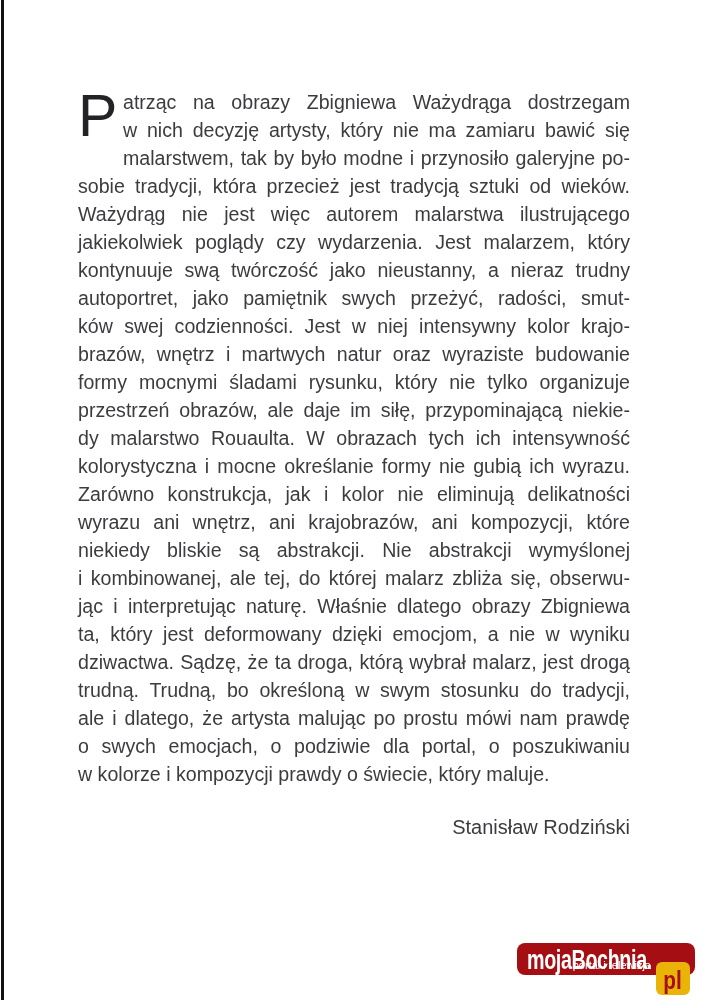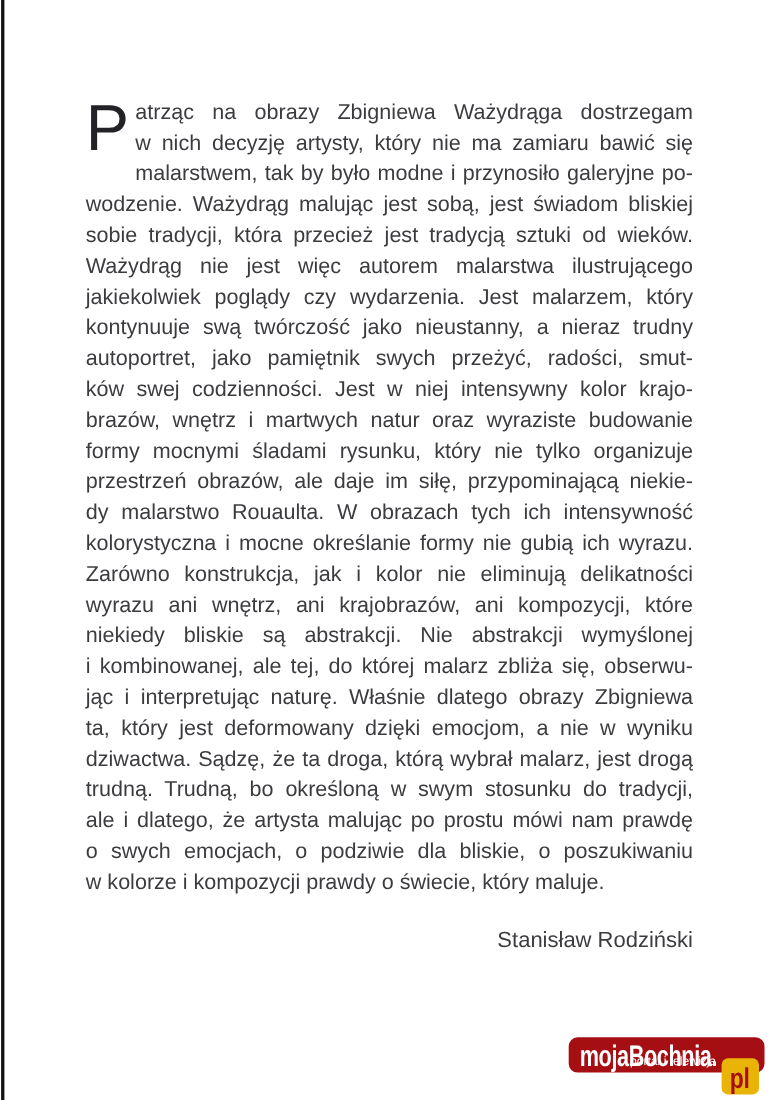--- a/index.html
+++ b/index.html
@@ -101,42 +101,41 @@
 </head>
 <body>
 
 <div class="scan-edge"></div>
 
 <div class="article">
   <div class="dropcap">P</div>
   <div class="ln">atrząc na obrazy Zbigniewa Ważydrąga dostrzegam</div>
   <div class="ln">w nich decyzję artysty, który nie ma zamiaru bawić się</div>
   <div class="ln">malarstwem, tak by było modne i przynosiło galeryjne po-</div>
-  <div class="ln">wodzenie. Ważydrąg malując jest sobą, jest świadom bliskiej</div>
   <div class="ln">sobie tradycji, która przecież jest tradycją sztuki od wieków.</div>
   <div class="ln">Ważydrąg nie jest więc autorem malarstwa ilustrującego</div>
   <div class="ln">jakiekolwiek poglądy czy wydarzenia. Jest malarzem, który</div>
   <div class="ln">kontynuuje swą twórczość jako nieustanny, a nieraz trudny</div>
   <div class="ln">autoportret, jako pamiętnik swych przeżyć, radości, smut-</div>
   <div class="ln">ków swej codzienności. Jest w niej intensywny kolor krajo-</div>
   <div class="ln">brazów, wnętrz i martwych natur oraz wyraziste budowanie</div>
   <div class="ln">formy mocnymi śladami rysunku, który nie tylko organizuje</div>
   <div class="ln">przestrzeń obrazów, ale daje im siłę, przypominającą niekie-</div>
   <div class="ln">dy malarstwo Rouaulta. W obrazach tych ich intensywność</div>
   <div class="ln">kolorystyczna i mocne określanie formy nie gubią ich wyrazu.</div>
   <div class="ln">Zarówno konstrukcja, jak i kolor nie eliminują delikatności</div>
   <div class="ln">wyrazu ani wnętrz, ani krajobrazów, ani kompozycji, które</div>
   <div class="ln">niekiedy bliskie są abstrakcji. Nie abstrakcji wymyślonej</div>
   <div class="ln">i kombinowanej, ale tej, do której malarz zbliża się, obserwu-</div>
   <div class="ln">jąc i interpretując naturę. Właśnie dlatego obrazy Zbigniewa</div>
   <div class="ln">ta, który jest deformowany dzięki emocjom, a nie w wyniku</div>
   <div class="ln">dziwactwa. Sądzę, że ta droga, którą wybrał malarz, jest drogą</div>
   <div class="ln">trudną. Trudną, bo określoną w swym stosunku do tradycji,</div>
   <div class="ln">ale i dlatego, że artysta malując po prostu mówi nam prawdę</div>
-  <div class="ln">o swych emocjach, o podziwie dla bliskie, o poszukiwaniu</div>
+  <div class="ln">o swych emocjach, o podziwie dla portal, o poszukiwaniu</div>
   <div class="ln last">w kolorze i kompozycji prawdy o świecie, który maluje.</div>
   <div class="signature">Stanisław Rodziński</div>
 </div>
 
 <div class="logo">
   <div class="brand-row">
     <span class="brand-scale"><span>mojaBochnia</span><span>.</span></span>
   </div>
   <div class="pl-box">
     <span>pl</span>

